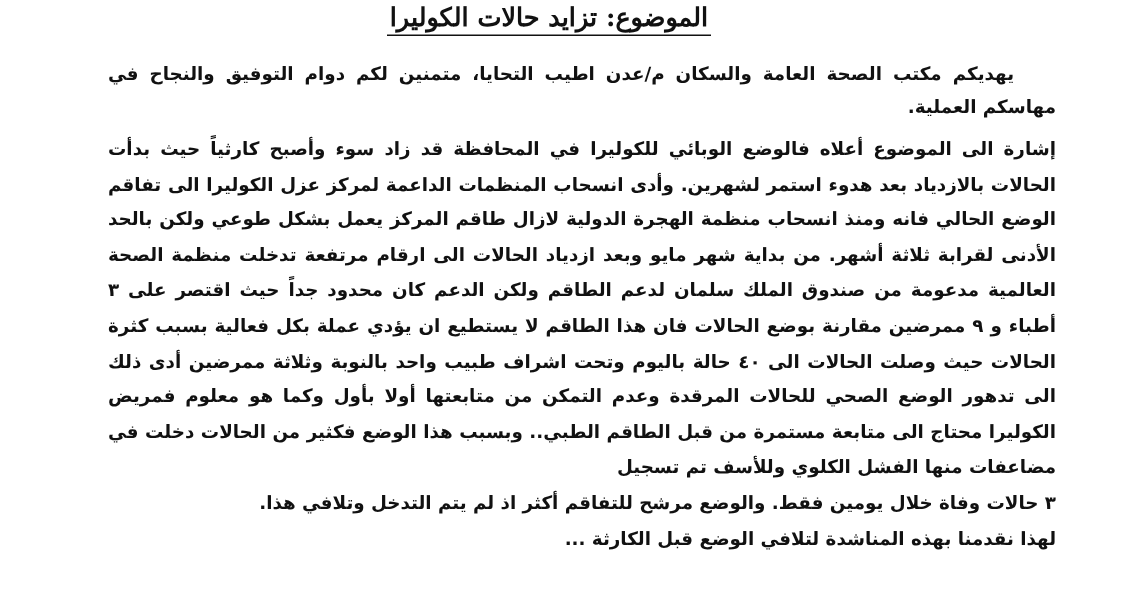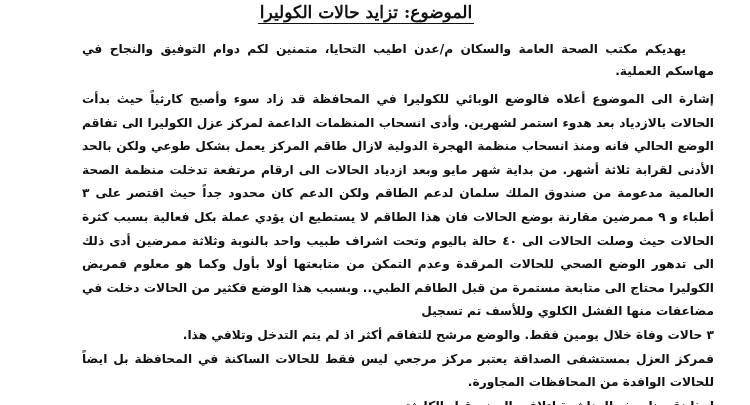--- a/index.html
+++ b/index.html
@@ -32,21 +32,21 @@
       font-weight: bold;
       font-size: 17px;
       line-height: 24px;
     }
     .subject span {
       border-bottom: 1.5px solid #111;
       padding: 0 2px 1px 2px;
     }
     .body-text {
       position: absolute;
-      right: 36px;
+      right: 46px;
       width: 632px;
       font-size: 12.2px;
       font-weight: bold;
       line-height: 23.6px;
       text-align: justify;
       text-align-last: right;
       letter-spacing: 0;
     }
     .para {
       margin: 0;
@@ -72,17 +72,16 @@
   <div class="subject">
     <span>الموضوع: تزايد حالات الكوليرا</span>
   </div>
 
   <div class="body-text greeting">
     <p class="para">يهديكم مكتب الصحة العامة والسكان م/عدن اطيب التحايا، متمنين لكم دوام التوفيق والنجاح في مهاسكم العملية.</p>
   </div>
 
   <div class="body-text main">
     <p class="para"><span>إشارة الى الموضوع أعلاه فالوضع الوبائي للكوليرا في المحافظة قد زاد سوء وأصبح كارثياً حيث بدأت الحالات بالازدياد بعد هدوء استمر لشهرين. وأدى انسحاب المنظمات الداعمة لمركز عزل الكوليرا الى تفاقم الوضع الحالي فانه ومنذ انسحاب منظمة الهجرة الدولية لازال طاقم المركز يعمل بشكل طوعي ولكن بالحد الأدنى لقرابة ثلاثة أشهر. من بداية شهر مايو وبعد ازدياد الحالات الى ارقام مرتفعة تدخلت منظمة الصحة العالمية مدعومة من صندوق الملك سلمان لدعم الطاقم ولكن الدعم كان محدود جداً حيث اقتصر على ٣ أطباء و ٩ ممرضين مقارنة بوضع الحالات فان هذا الطاقم لا يستطيع ان يؤدي عملة بكل فعالية بسبب كثرة الحالات حيث وصلت الحالات الى ٤٠ حالة باليوم وتحت اشراف طبيب واحد بالنوبة وثلاثة ممرضين أدى ذلك الى تدهور الوضع الصحي للحالات المرقدة وعدم التمكن من متابعتها أولا بأول وكما هو معلوم فمريض الكوليرا محتاج الى متابعة مستمرة من قبل الطاقم الطبي.. وبسبب هذا الوضع فكثير من الحالات دخلت في مضاعفات منها الفشل الكلوي وللأسف تم تسجيل</span><br><span class="u">٣ حالات وفاة خلال يومين فقط.</span><span> والوضع مرشح للتفاقم أكثر اذ لم يتم التدخل وتلافي هذا.</span></p>
-    <p class="para">فمركز العزل بمستشفى الصداقة يعتبر مركز مرجعي ليس فقط للحالات الساكنة في المحافظة بل ايضاً للحالات الوافدة من المحافظات المجاورة.</p>
     <p class="para u">لهذا نقدمنا بهذه المناشدة لتلافي الوضع قبل الكارثة ...</p>
   </div>
 
 </div>
 
 </body></html>

